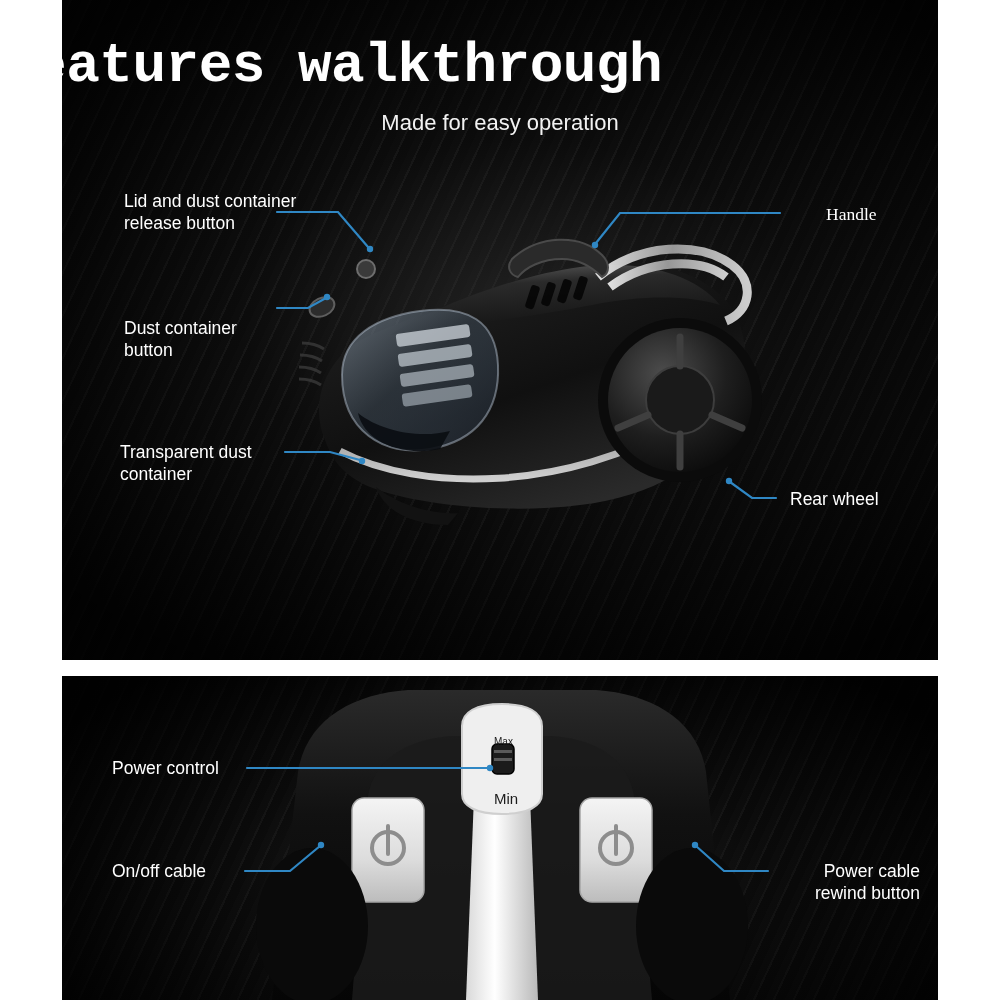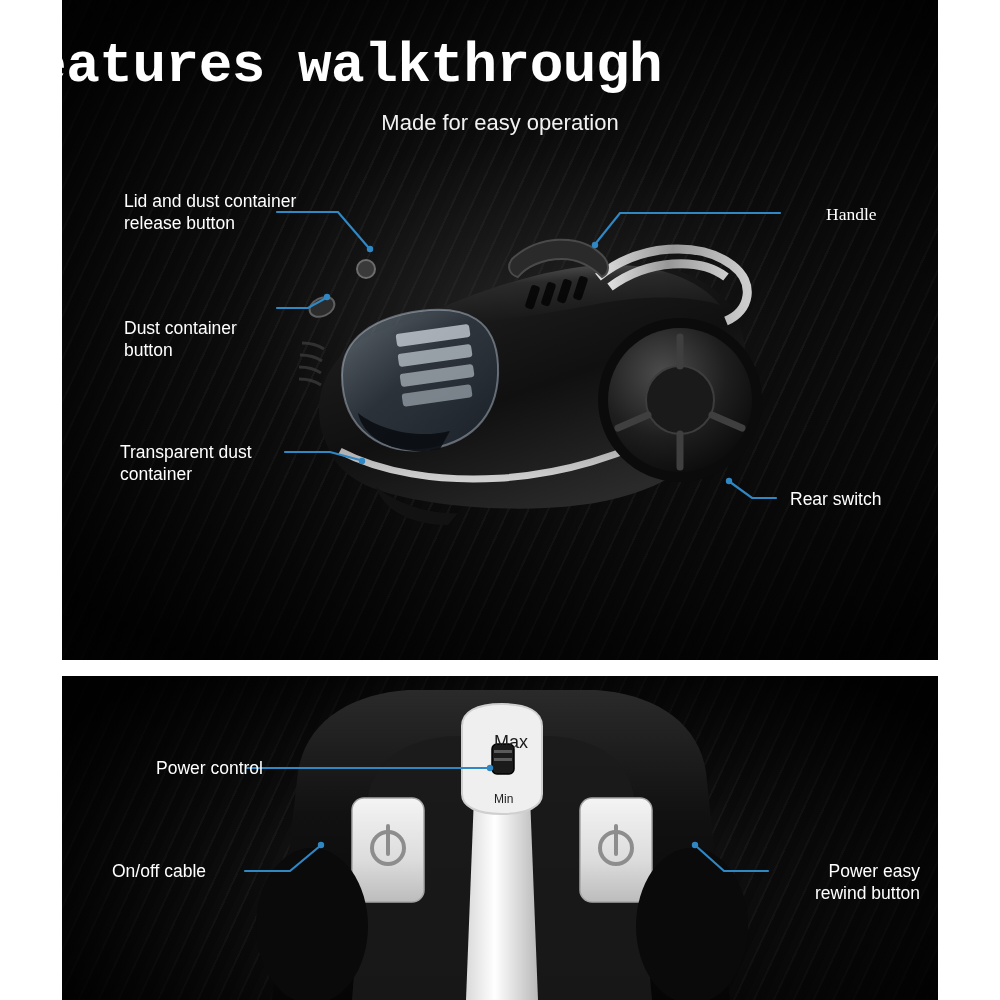--- a/index.html
+++ b/index.html
@@ -275,29 +275,29 @@
 release button</div>
 
   <div class="label" style="left:124px; top:297px; width:170px;margin-top:20px;">Dust container
 button</div>
 
   <div class="label" style="left:120px; top:441px; width:180px;">Transparent dust
 container</div>
 
   <div class="label" style="left:826px; top:203px; width:140px;font-family:Liberation Serif, serif;">Handle</div>
 
-  <div class="label" style="left:790px; top:488px; width:150px;">Rear switch</div>
-
-  <div class="label" style="left:112px; top:757px; width:170px;margin-left:44px;">Power control</div>
+  <div class="label" style="left:790px; top:488px; width:150px;">Rear wheel</div>
+
+  <div class="label" style="left:112px; top:757px; width:170px;">Power control</div>
 
   <div class="label" style="left:112px; top:860px; width:160px;">On/off cable</div>
 
-  <div class="label right-align" style="left:740px; top:860px; width:180px;">Power easy
+  <div class="label right-align" style="left:740px; top:860px; width:180px;">Power cable
 rewind button</div>
 
-  <div class="label" style="left:494px; top:731px; width:60px; font-size:18px; color:#1c1c1c;">Max</div>
-  <div class="label" style="left:494px; top:788px; width:60px; font-size:12px; color:#1c1c1c;">Min</div>
+  <div class="label" style="left:494px; top:731px; width:60px; font-size:10px; color:#1c1c1c;">Max</div>
+  <div class="label" style="left:494px; top:788px; width:60px; font-size:15px; color:#1c1c1c;">Min</div>
 
   <div class="side-white-left"></div>
   <div class="side-white-right"></div>
   <div class="mid-white"></div>
 
 </div>
 
 </body></html>

